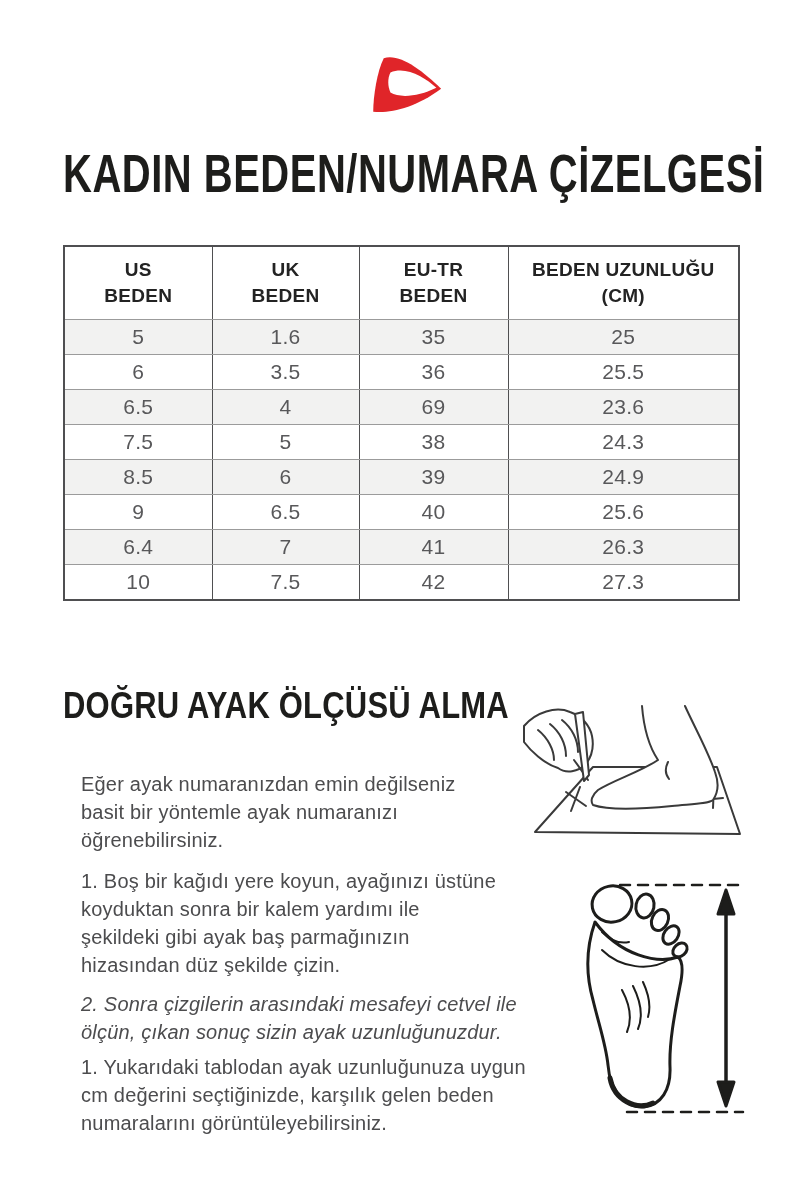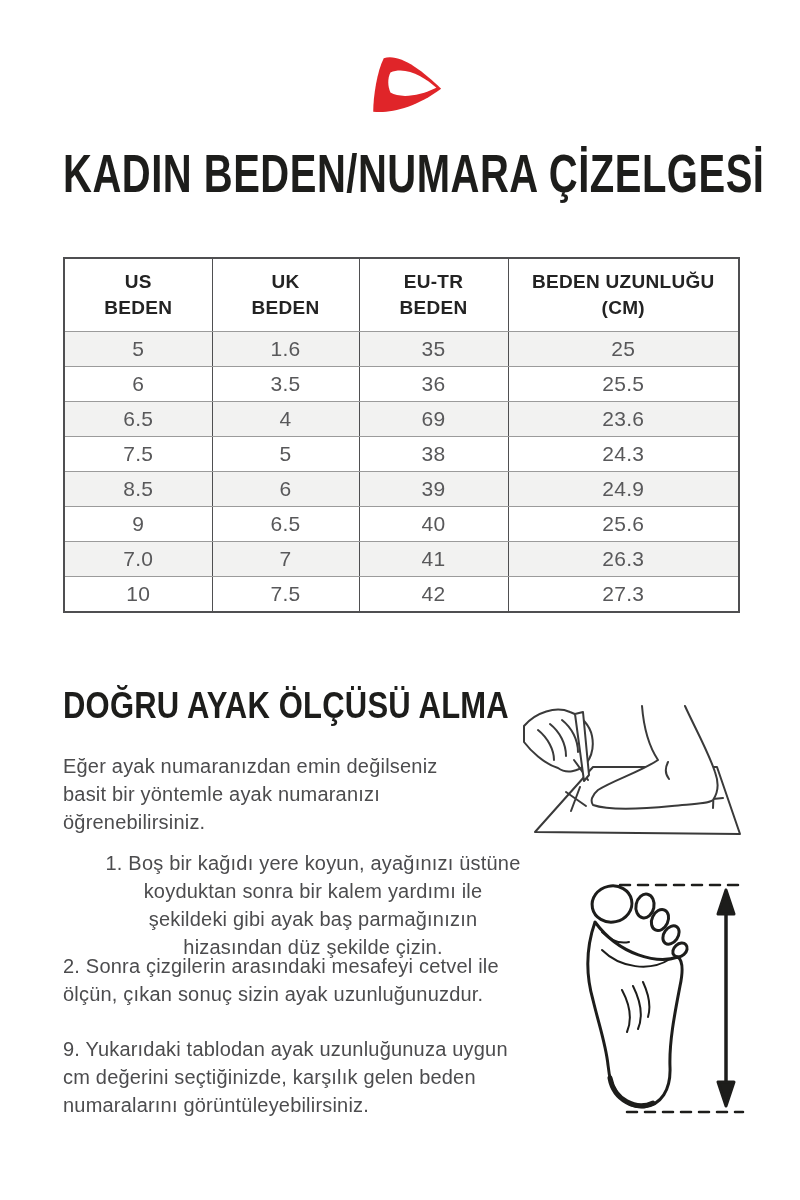--- a/index.html
+++ b/index.html
@@ -18,21 +18,21 @@
   
   .page-title {
     position:absolute; left:63px; top:147px; margin:0;
     font-size:40px; font-weight:700; color:#1d1d1b; letter-spacing:0.5px;
     line-height:1; white-space:nowrap;
     transform:scaleY(1.32); transform-origin:left top;
   }
 
   
   .size-table {
-    position:absolute; left:63px; top:257px; width:675px;
+    position:absolute; left:63px; top:245px; width:675px;
     border-collapse:collapse; table-layout:fixed;
     border:2px solid #4f4f51;
   }
   .size-table th, .size-table td {
     border:1px solid; border-color:#9b9b9b #4f4f51;
     text-align:center; vertical-align:middle;
   }
   .size-table th {
     background:#ffffff; font-size:19px; font-weight:700; color:#232323;
     line-height:26px; padding:10px 0; white-space:pre-line; letter-spacing:0.3px;
@@ -44,27 +44,27 @@
   .size-table tbody tr:nth-child(odd) td { background:#f2f2f1; }
 
   
   .measure-heading {
     position:absolute; left:63px; top:686px; margin:0;
     font-size:31px; font-weight:700; color:#1d1d1b; letter-spacing:0.2px;
     line-height:1; white-space:nowrap;
     transform:scaleY(1.22); transform-origin:left top;
   }
   .para {
-    position:absolute; left:63px; width:500px; margin:0;
+    position:absolute; left:63px; width:500px; margin:18px;
     font-size:20px; line-height:28px; color:#4c4c4e; letter-spacing:0.2px;
     white-space:pre-line;
   }
   .para-intro  { top:752px; }
-  .para-step1  { top:849px;text-align:center; }
-  .para-step2  { top:952px; }
+  .para-step1  { top:849px; }
+  .para-step2  { top:972px;font-style:italic; }
   .para-step3  { top:1035px; }
 
   .ill-tracing { position:absolute; left:522px; top:696px; width:224px; height:142px; }
   .ill-sole    { position:absolute; left:550px; top:860px; width:220px; height:258px; }
 </style>
 </head>
 <body>
 
 <div class="page">
 
@@ -127,21 +127,21 @@
         <td>39</td>
         <td>24.9</td>
       </tr>
       <tr>
         <td>9</td>
         <td>6.5</td>
         <td>40</td>
         <td>25.6</td>
       </tr>
       <tr>
-        <td>7.0</td>
+        <td>6.4</td>
         <td>7</td>
         <td>41</td>
         <td>26.3</td>
       </tr>
       <tr>
         <td>10</td>
         <td>7.5</td>
         <td>42</td>
         <td>27.3</td>
       </tr>
@@ -152,21 +152,21 @@
     <h2 class="measure-heading">DOĞRU AYAK ÖLÇÜSÜ ALMA</h2>
     <p class="para para-intro">Eğer ayak numaranızdan emin değilseniz
 basit bir yöntemle ayak numaranızı
 öğrenebilirsiniz.</p>
     <p class="para para-step1">1. Boş bir kağıdı yere koyun, ayağınızı üstüne
 koyduktan sonra bir kalem yardımı ile
 şekildeki gibi ayak baş parmağınızın
 hizasından düz şekilde çizin.</p>
     <p class="para para-step2">2. Sonra çizgilerin arasındaki mesafeyi cetvel ile
 ölçün, çıkan sonuç sizin ayak uzunluğunuzdur.</p>
-    <p class="para para-step3">9. Yukarıdaki tablodan ayak uzunluğunuza uygun
+    <p class="para para-step3">1. Yukarıdaki tablodan ayak uzunluğunuza uygun
 cm değerini seçtiğinizde, karşılık gelen beden
 numaralarını görüntüleyebilirsiniz.</p>
 
     <svg class="ill-tracing" viewBox="0 0 224 142" fill="none" stroke="#3a3a3a" stroke-width="2" stroke-linecap="round" stroke-linejoin="round" aria-hidden="true">
 
       <polygon points="13,136 218,138 195,71 71,71" fill="#ffffff"></polygon>
 
       <path d="M44,96 L64,110 M58,91 L49,115"></path>
       <path d="M181,104 L201,102 M192,88 L191,112"></path>
 

